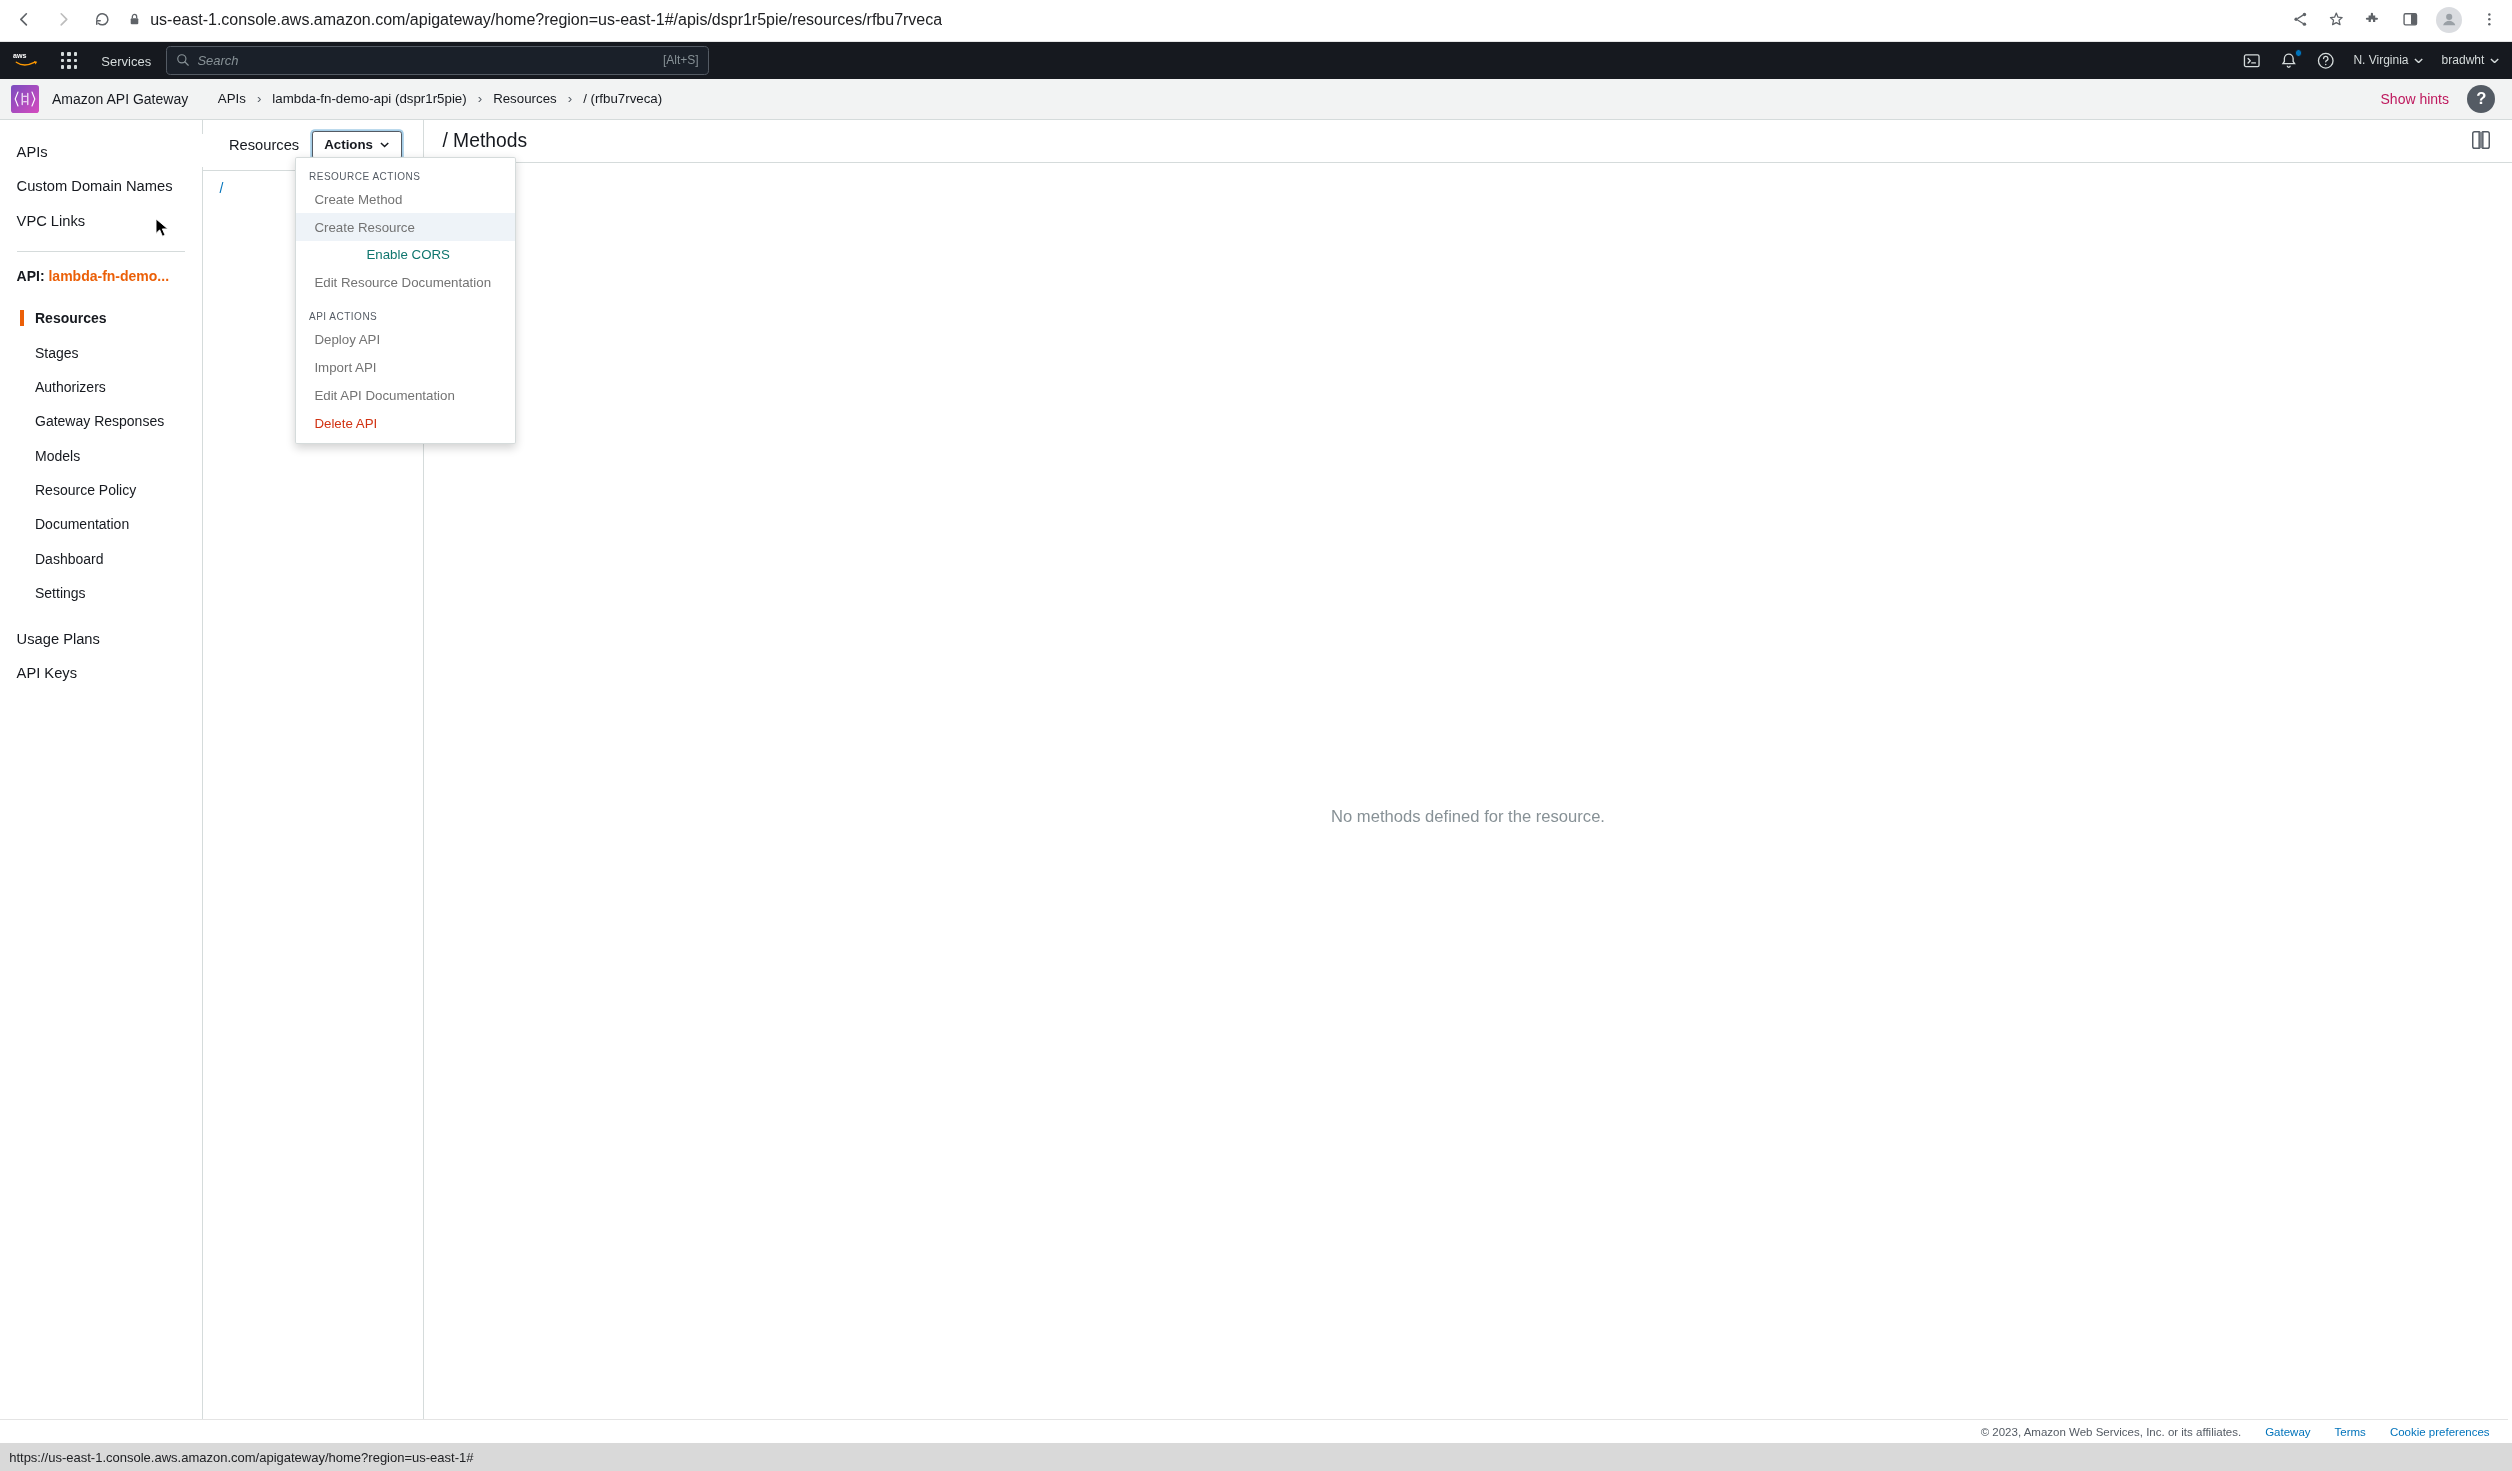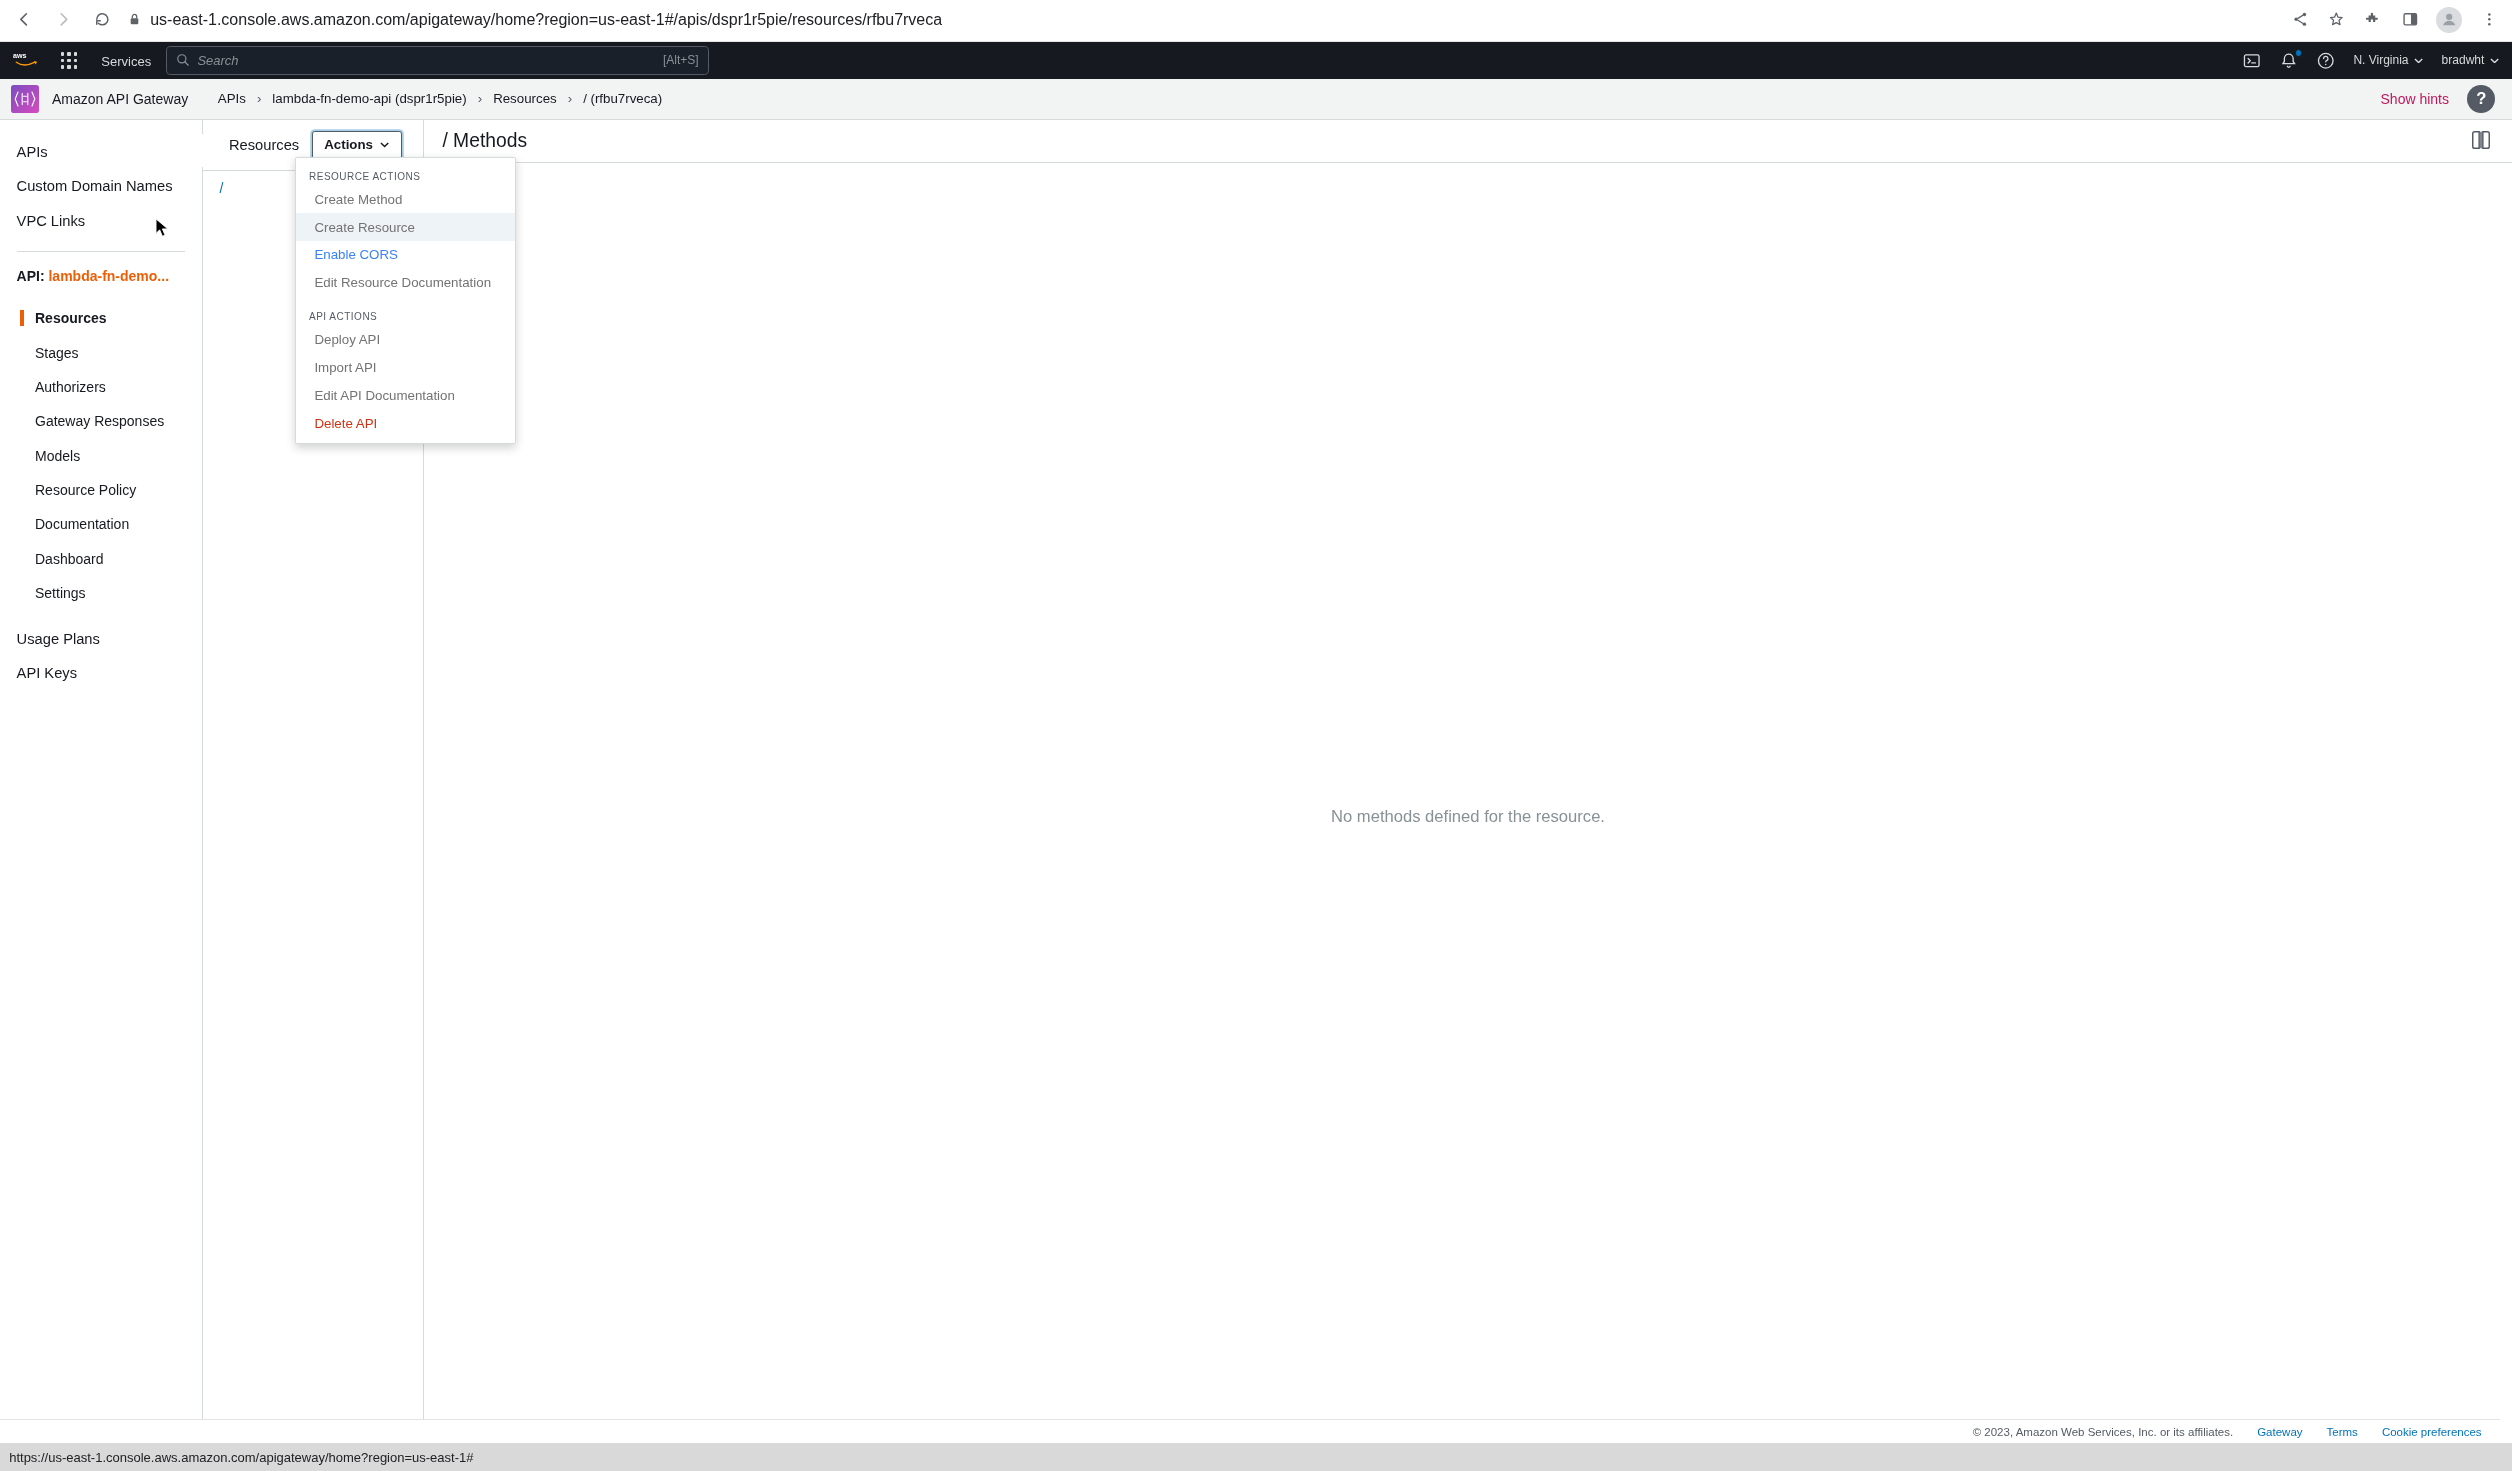--- a/index.html
+++ b/index.html
@@ -68,34 +68,34 @@
   .actions-btn { display:flex; align-items:center; gap:7.4px; border:0.9px solid #545b64; background:#fff; padding: 5.5px 11px; border-radius:2.8px; font-size:13.3px; font-weight:bold; color:#16191f; cursor:pointer; box-shadow: 0 0 0 1.8px rgba(0,115,187,.35); }
   .actions-caret { width:9.2px; height:5.5px; }
   .res-tree { padding: 9.2px 16.6px; }
   .tree-root { color:#0073bb; font-size:14px; }
 
   
   .dropdown { position:absolute; top: 37px; left: 92px; width: 221px; background:#fff; border:0.9px solid #d5dbdb; border-radius:1.8px; box-shadow: 0 3.7px 9.2px rgba(0,0,0,.18); z-index: 40; padding: 7.4px 0 5.5px 0; }
   .dd-heading { font-size: 10px; letter-spacing: 0.5px; color:#545b64; padding: 5.5px 13px 3.7px 13px; }
   .dd-item { padding: 6.4px 13px 6.4px 18.4px; font-size: 13.3px; color:#737373; cursor:pointer; }
   .dd-item:hover, .dd-item.hover { background:#eef3f8; }
-  .dd-item.disabled { color:#3b82f6; cursor:default; }
+  .dd-item.disabled { color:#0f766e; cursor:default;text-align:center; }
   .dd-item.danger { color:#d13212; }
 
   
   .method-pane { flex:1; display:flex; flex-direction:column; position:relative; }
   .method-header { display:flex; align-items:center; justify-content:space-between; padding: 9.2px 18.4px; border-bottom: 0.9px solid #d5dbdb; }
   .method-title { font-size: 19.3px; color:#16191f; }
   .doc-icon { width:24px; height:24px; }
   .method-body { flex:1; display:flex; align-items:center; justify-content:center; padding-top: 28px; }
   .empty-msg { font-size: 16.6px; color:#879196; }
 
   
   .status-bar { height: 28px; background:#d9d9d9; display:flex; align-items:center; padding: 0 9.2px; font-size: 13px; color:#202124; }
-  .footer { position:absolute; right:12px; bottom:28px; left:0; height: 24px; background:#fff; border-top:0.9px solid #e4e4e4; display:flex; align-items:center; justify-content:flex-end; gap: 24px; padding: 0 18.4px; font-size: 11.5px; }
+  .footer { position:absolute; right:4px; bottom:28px; left:0; height: 24px; background:#fff; border-top:0.9px solid #e4e4e4; display:flex; align-items:center; justify-content:flex-end; gap: 24px; padding: 0 18.4px; font-size: 11.5px; }
   .footer a { color:#0073bb; text-decoration:none; }
   .copyright { color:#545b64; }
 
   
   .cursor { position:absolute; width:16.6px; height:20px; z-index:60; pointer-events:none; }
 
   svg { display:block; }
 </style>
 </head>
 <body>

